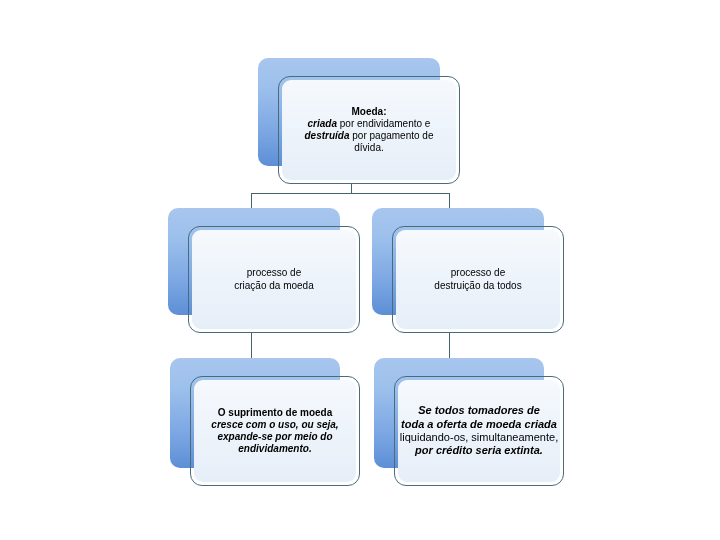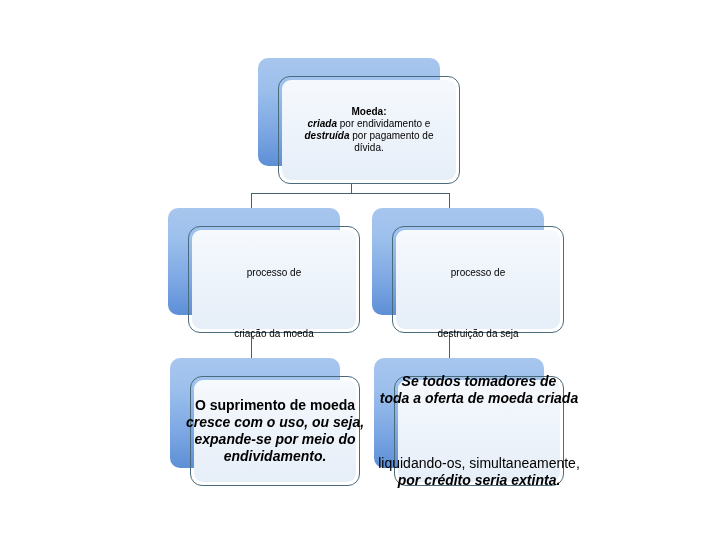--- a/index.html
+++ b/index.html
@@ -68,21 +68,21 @@
     text-align: center;
     color: #000000;
     line-height: 1.22;
     padding: 0 6px;
     box-sizing: border-box;
   }
 
   .label .ln { display: block; white-space: nowrap; }
   .label .b  { font-weight: bold; font-style: normal; }
   .label .i  { font-style: italic; font-weight: bold; }
-  .label .n  { font-style: normal; font-weight: normal; margin-top: 48px; }
+  .label .n  { font-style: normal; font-weight: normal; }
 
   
   #node-root  { left: 258px; top:  58px; width: 202px; height: 126px; }
   #node-root  .plate   { left: 0;   top: 0;   width: 182px; height: 108px; }
   #node-root  .outline { left: 20px; top: 18px; width: 182px; height: 108px; }
   #node-root  .panel   { left: 24px; top: 22px; width: 174px; height: 100px; }
   #node-root  .label   { font-size: 10px; }
 
   #node-create  { left: 168px; top: 208px; width: 192px; height: 125px; }
   #node-create  .plate   { left: 0;   top: 0;   width: 172px; height: 107px; }
@@ -93,27 +93,27 @@
   #node-destroy { left: 372px; top: 208px; width: 192px; height: 125px; }
   #node-destroy .plate   { left: 0;   top: 0;   width: 172px; height: 107px; }
   #node-destroy .outline { left: 20px; top: 18px; width: 172px; height: 107px; }
   #node-destroy .panel   { left: 24px; top: 22px; width: 164px; height: 99px; }
   #node-destroy .label   { font-size: 10px; }
 
   #node-supply  { left: 170px; top: 358px; width: 190px; height: 128px; }
   #node-supply  .plate   { left: 0;   top: 0;   width: 170px; height: 110px; }
   #node-supply  .outline { left: 20px; top: 18px; width: 170px; height: 110px; }
   #node-supply  .panel   { left: 24px; top: 22px; width: 162px; height: 102px; }
-  #node-supply  .label   { font-size: 14px; }
+  #node-supply  .label   { font-size: 10px; }
 
   #node-extinct { left: 374px; top: 358px; width: 190px; height: 128px; }
   #node-extinct .plate   { left: 0;   top: 0;   width: 170px; height: 110px; }
   #node-extinct .outline { left: 20px; top: 18px; width: 170px; height: 110px; }
   #node-extinct .panel   { left: 24px; top: 22px; width: 162px; height: 102px; }
-  #node-extinct .label   { font-size: 14px; }
+  #node-extinct .label   { font-size: 11px; }
 
   
   #conn-root-stem     { left: 351px; top: 184px; height: 10px; }
   #conn-split-bar     { left: 251px; top: 193px; width: 199px; }
   #conn-left-drop     { left: 251px; top: 193px; height: 22px; }
   #conn-right-drop    { left: 449px; top: 193px; height: 22px; }
   #conn-left-down     { left: 251px; top: 333px; height: 30px; }
   #conn-right-down    { left: 449px; top: 333px; height: 30px; }
 </style>
 </head>
@@ -151,21 +151,21 @@
       </div>
     </div>
   </div>
 
   <div class="node" id="node-destroy">
     <div class="plate"></div>
     <div class="outline"></div>
     <div class="panel">
       <div class="label">
         <span class="ln n">processo de</span>
-        <span class="ln n">destruição da seja</span>
+        <span class="ln n">destruição da todos</span>
       </div>
     </div>
   </div>
 
   <div class="node" id="node-supply">
     <div class="plate"></div>
     <div class="outline"></div>
     <div class="panel">
       <div class="label">
         <span class="ln b">O suprimento de moeda</span>

